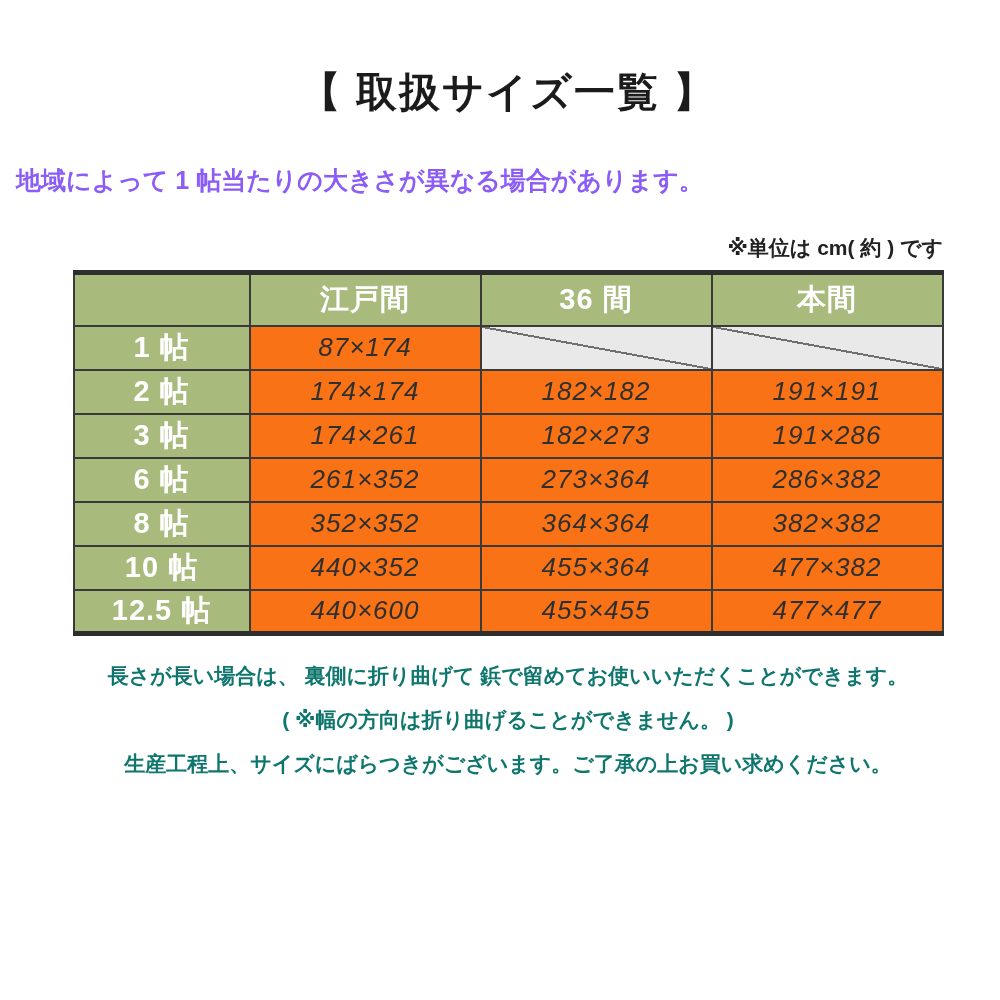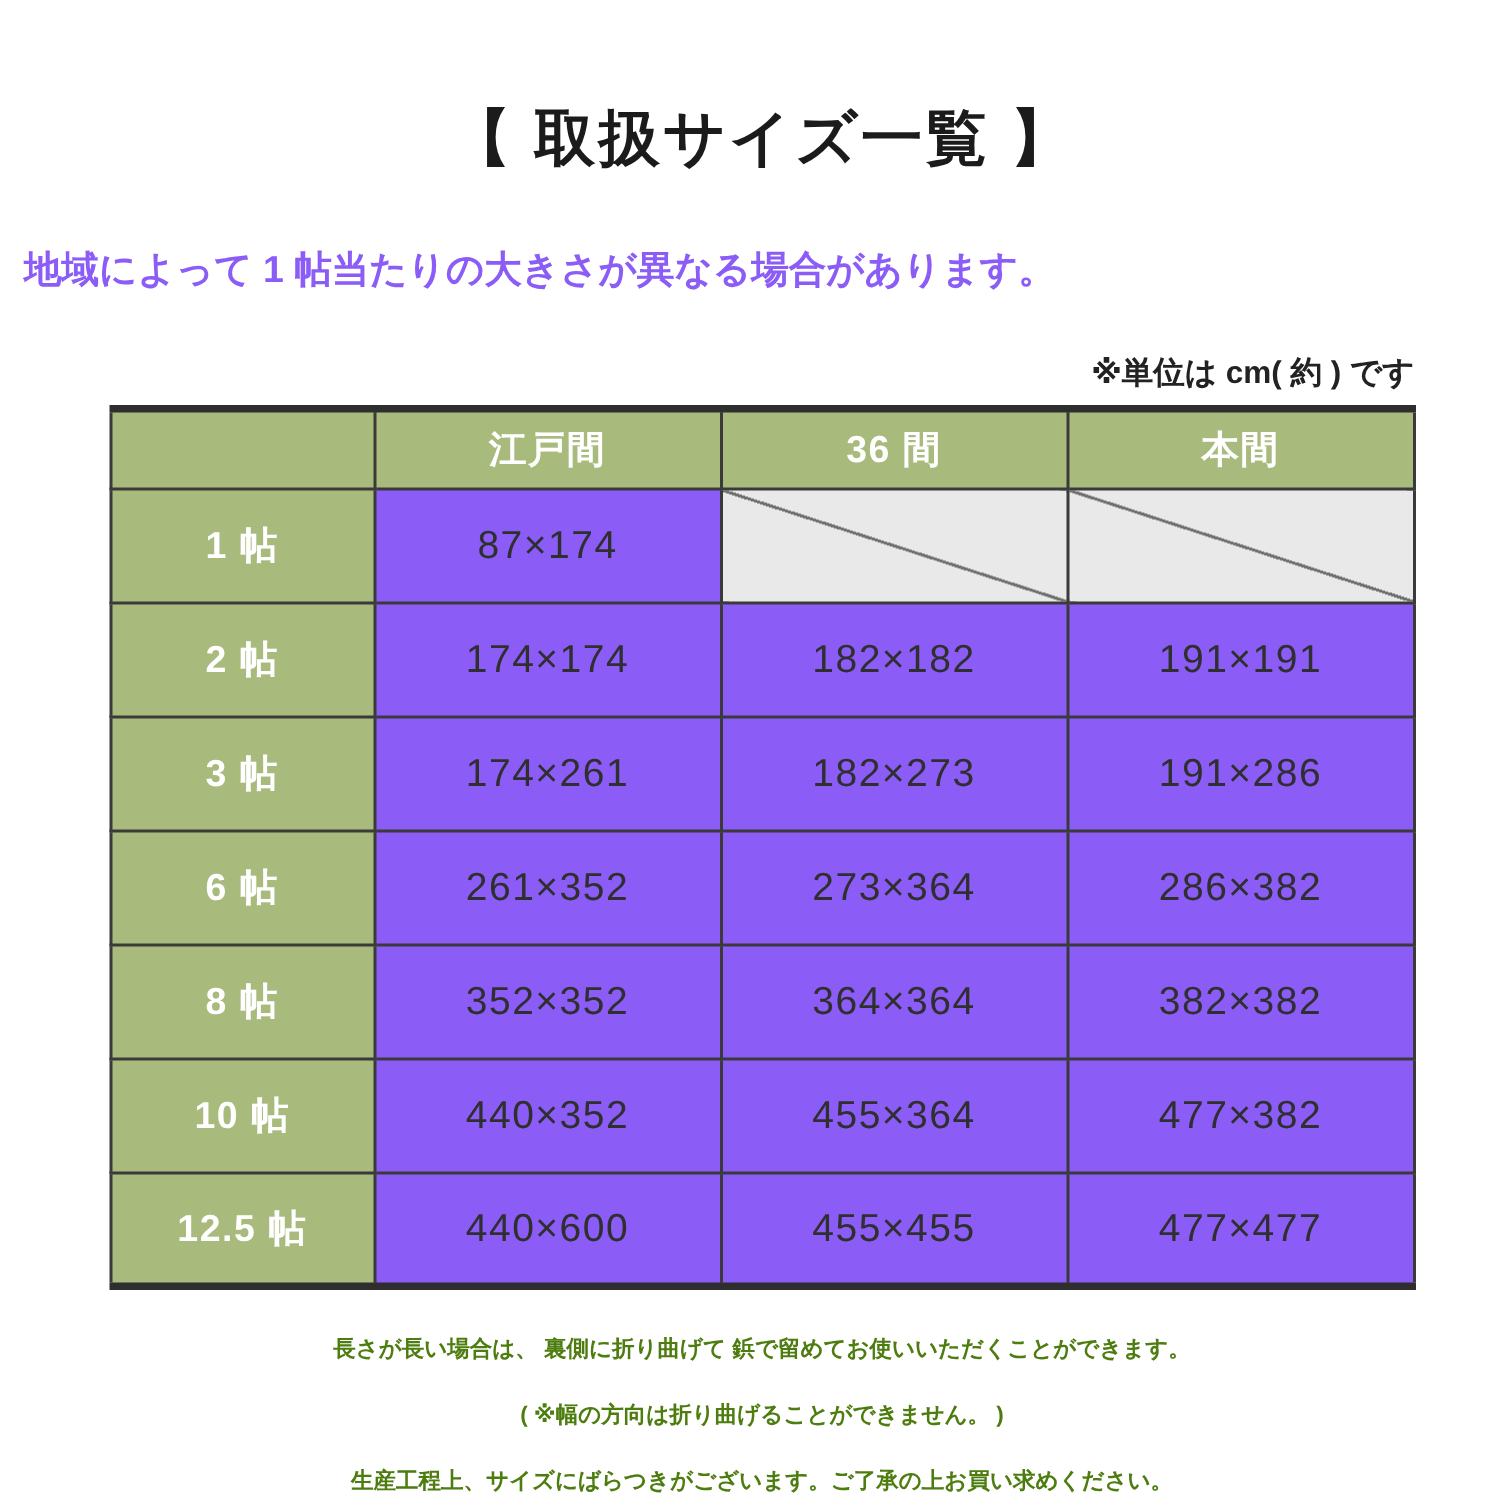--- a/index.html
+++ b/index.html
@@ -54,51 +54,52 @@
     border-right: 2px solid #3a3a3a;
   }
   table.size-table col.c-label { width: 176px; }
   table.size-table col.c-val   { width: 231px; }
   table.size-table th, table.size-table td {
     border: 2px solid #3a3a3a;
     text-align: center;
     vertical-align: middle;
   }
   table.size-table thead tr { height: 53px; }
-  table.size-table tbody tr { height: 76px; }
+  table.size-table tbody tr { height: 44px; }
   .cell-green {
     background: #a8ba7c;
     color: #ffffff;
-    font-size: 25px;
+    font-size: 29px;
     font-weight: 700;
     letter-spacing: 1px;
   }
   td.cell-value {
-    background: #8b5cf6;
+    background: #f97316;
     color: #2f2f2f;
     font-size: 26px;
     font-weight: 500;
     letter-spacing: 1px;
+    font-style: italic;
   }
   td.cell-slash {
     background: linear-gradient(
       to top right,
       #e9e9e9 calc(50% - 1px),
       #6f6f6f calc(50% - 1px),
       #6f6f6f calc(50% + 1px),
       #e9e9e9 calc(50% + 1px)
     );
   }
   .footer {
     margin-top: 18px;
     text-align: center;
-    font-size: 15px;
+    font-size: 21px;
     font-weight: 600;
     line-height: 44px;
-    color: #4d7c0f;
+    color: #0f766e;
   }
 </style>
 </head>
 <body>
 
 <div class="canvas">
 
   <div class="page-title">【 取扱サイズ一覧 】</div>
 
   <div class="subtitle">

